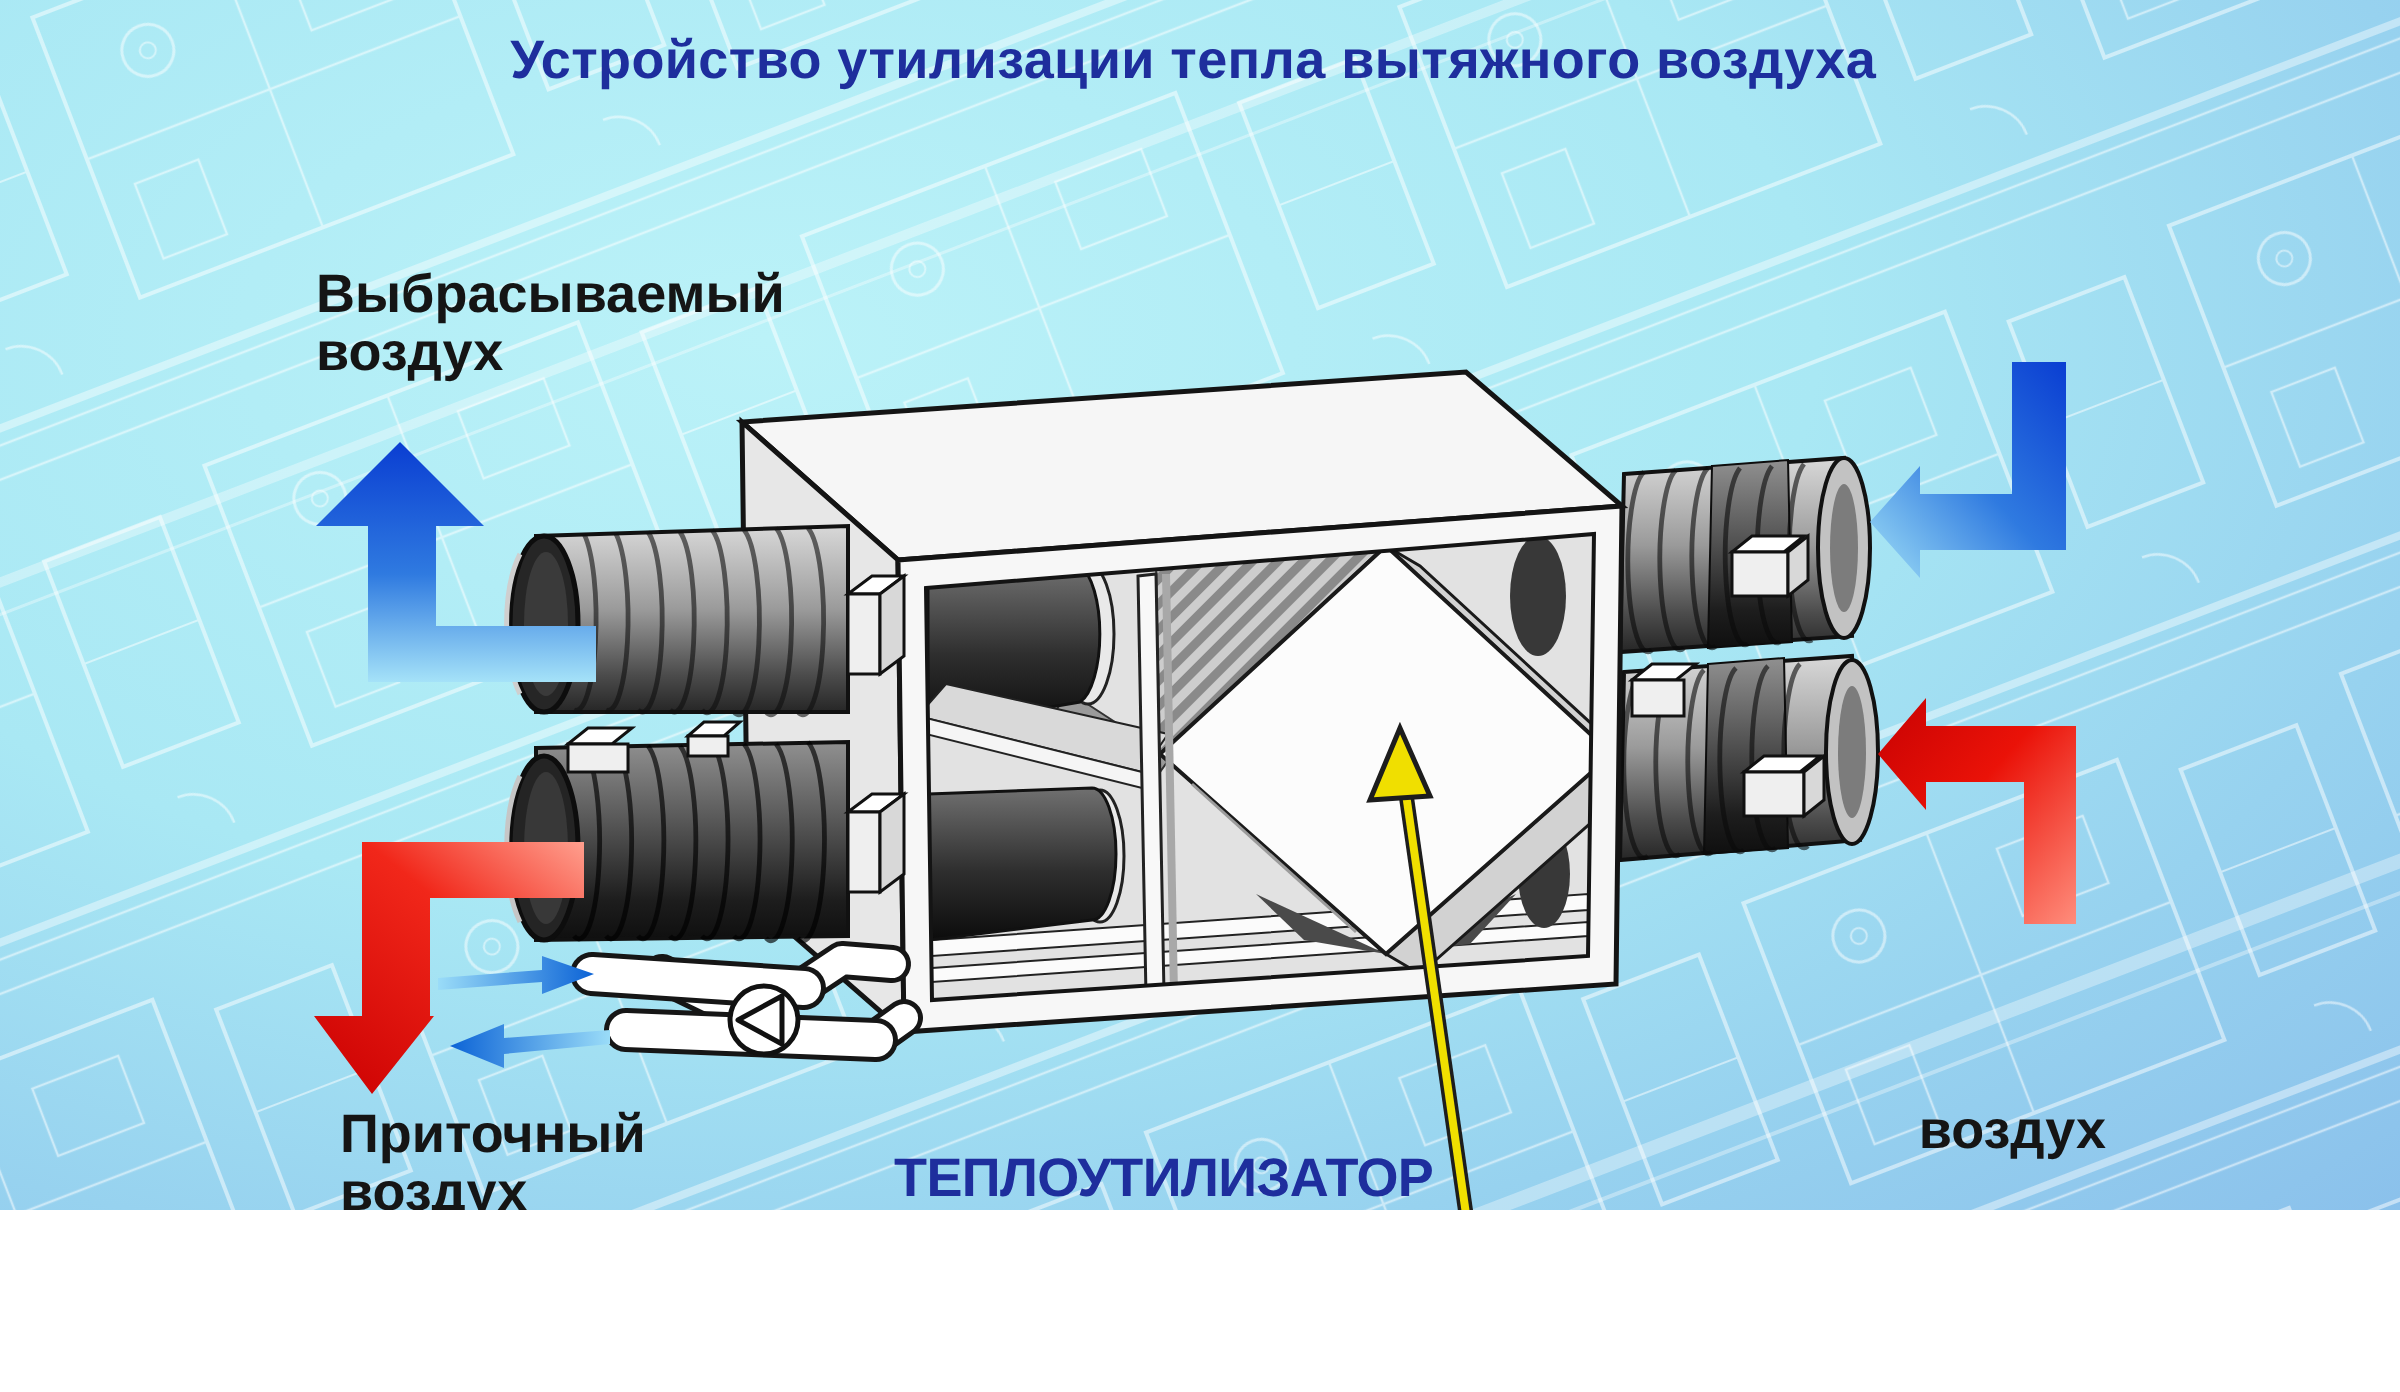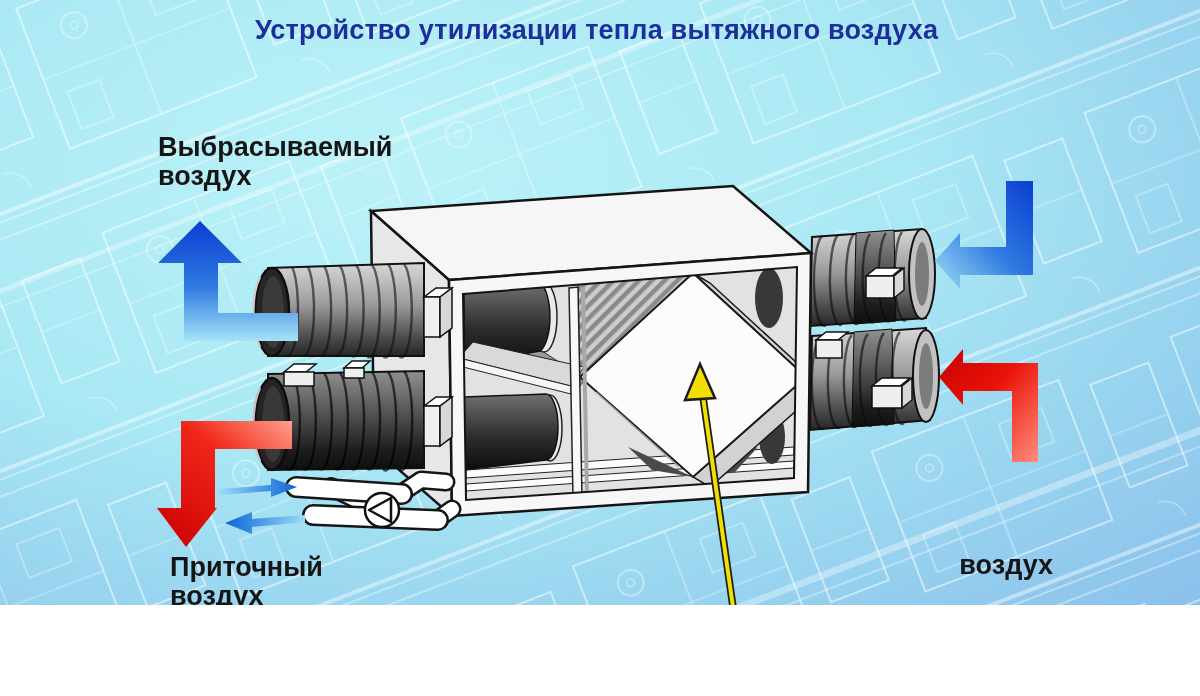--- a/index.html
+++ b/index.html
@@ -299,14 +299,15 @@
 
   <div class="lbl" style="left:170px;top:553px;">
     <span class="ln">Приточный</span>
     <span class="ln">воздух</span>
   </div>
 
   <div class="lbl right-align" style="right:147px;top:551px;">
     <span class="ln">воздух</span>
   </div>
 
+  <div class="component">ТЕПЛОУТИЛИЗАТОР</div>
 
 </div>
 
 </body></html>

